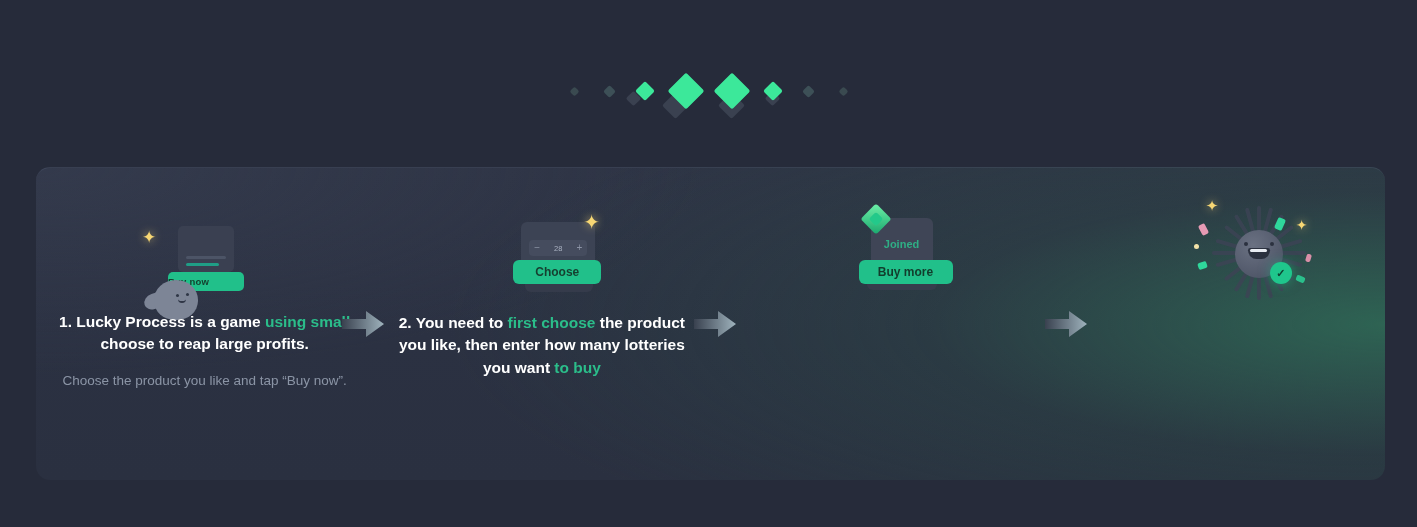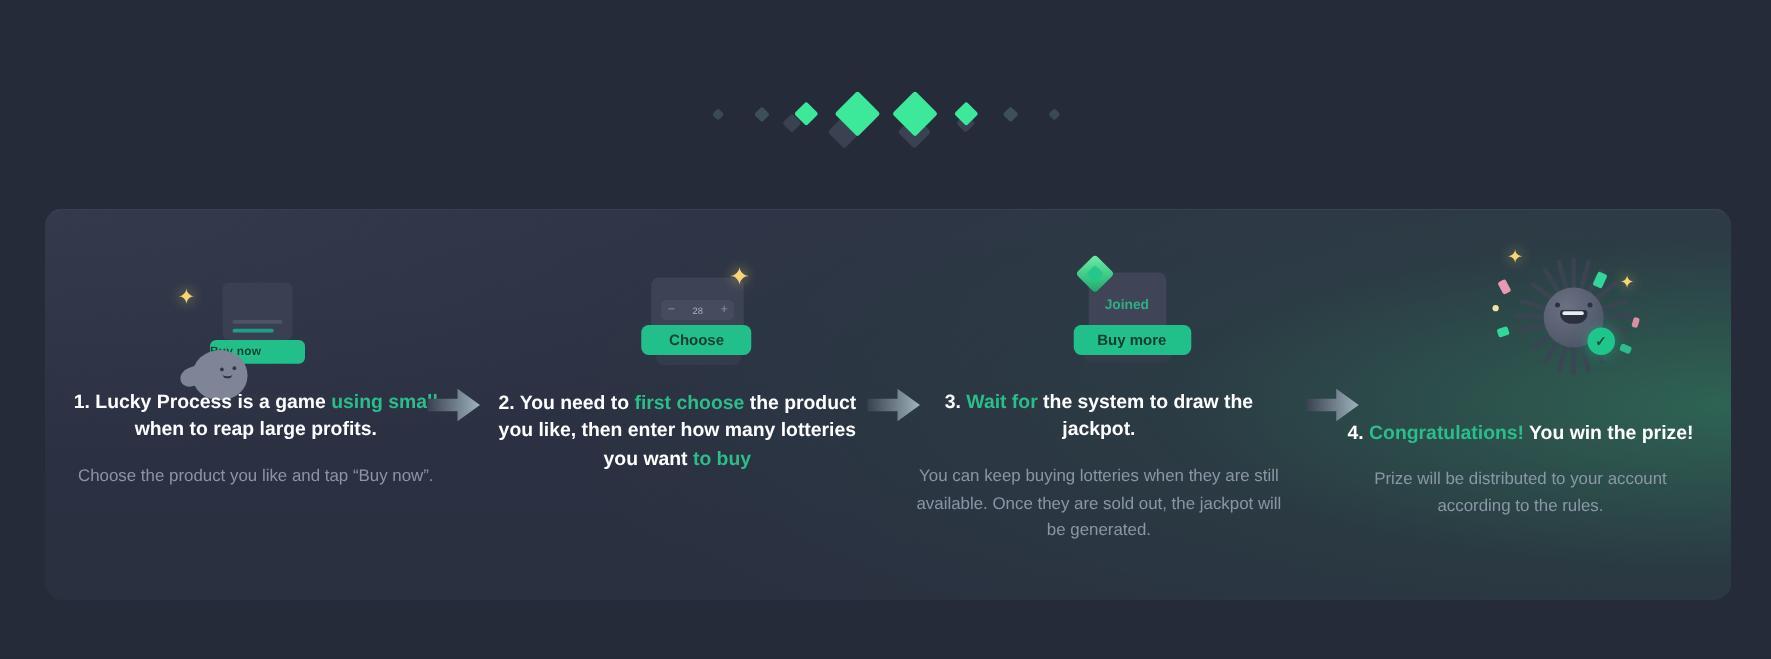--- a/index.html
+++ b/index.html
@@ -183,21 +183,21 @@
           </div>
           <div class="c1-fin"></div>
           <div class="c1-blob">
             <div class="c1-eye" style="left:22px;top:14px;"></div>
             <div class="c1-eye" style="left:32px;top:13px;"></div>
             <div class="c1-mouth" style="left:24px;top:19px;"></div>
           </div>
         </div>
         <div class="card-text" style="top:143px;">
           <div class="headline">
-            <span>1.</span><span> Lucky Process is a game </span><span class="hl-green">using small</span><span> when to reap large profits.</span>
+            <span>1.</span><span> Lucky Process is a game </span><span class="hl-green">using small</span><span> choose to reap large profits.</span>
           </div>
           <div class="desc">Choose the product you like and tap “Buy now”.</div>
         </div>
       </div>
 
       <div class="col">
         <div class="illus" style="top:34px;">
           <div class="c2-shadow"></div>
           <div class="c2-panel"></div>
           <div class="c2-step">
@@ -220,26 +220,20 @@
       <div class="col">
         <div class="illus" style="top:34px;">
           <div class="c3-shadow"></div>
           <div class="c3-panel"></div>
           <div class="c3-joined">Joined</div>
           <div class="c3-dia"></div>
           <div class="c3-dia-in"></div>
           <div class="c3-btn">
             <span>Buy more</span>
           </div>
-        </div>
-        <div class="card-text" style="top:143px;">
-          <div class="headline">
-            <span>3.</span><span> </span><span class="hl-green">Wait for</span><span> the system to draw the jackpot.</span>
-          </div>
-          <div class="desc">You can keep buying lotteries when they are still available. Once they are sold out, the jackpot will be generated.</div>
         </div>
       </div>
 
       <div class="col">
         <div class="illus" style="top:28px;height:130px;">
           <svg class="c4-rays" viewBox="0 0 100 100">
             <g stroke="#3d4455" stroke-width="4" stroke-linecap="round" opacity="0.85">
               <line x1="50" y1="50" x2="50" y2="4"></line>
                 <line x1="50" y1="50" x2="62" y2="6"></line>
               <line x1="50" y1="50" x2="73" y2="13"></line>
@@ -270,26 +264,20 @@
           <div class="conf" style="left:248px;top:80px;width:9px;height:6px;background:#2bbf8c;transform:rotate(22deg);"></div>
           <div class="conf" style="left:258px;top:58px;width:5px;height:8px;background:#d98fa8;transform:rotate(16deg);"></div>
           <div class="conf" style="left:146px;top:48px;width:5px;height:5px;background:#f2e2a8;border-radius:50%;"></div>
           <div class="c4-ball"></div>
           <div class="c4-eye" style="left:196px;top:46px;"></div>
           <div class="c4-eye" style="left:222px;top:46px;"></div>
           <div class="c4-mouth"></div>
           <div class="c4-tooth"></div>
           <div class="c4-check">✓</div>
         </div>
-        <div class="card-text" style="top:168px;">
-          <div class="headline">
-            <span>4.</span><span> </span><span class="hl-green">Congratulations!</span><span> You win the prize!</span>
-          </div>
-          <div class="desc">Prize will be distributed to your account according to the rules.</div>
-        </div>
       </div>
 
     </div>
   </div>
 
   <div class="arrow" style="left:340px;">
     <svg viewBox="0 0 46 36">
       <defs>
           <linearGradient id="ag1" x1="0" y1="0" x2="1" y2="0">
         <stop offset="0%" stop-color="#39414f"></stop>

